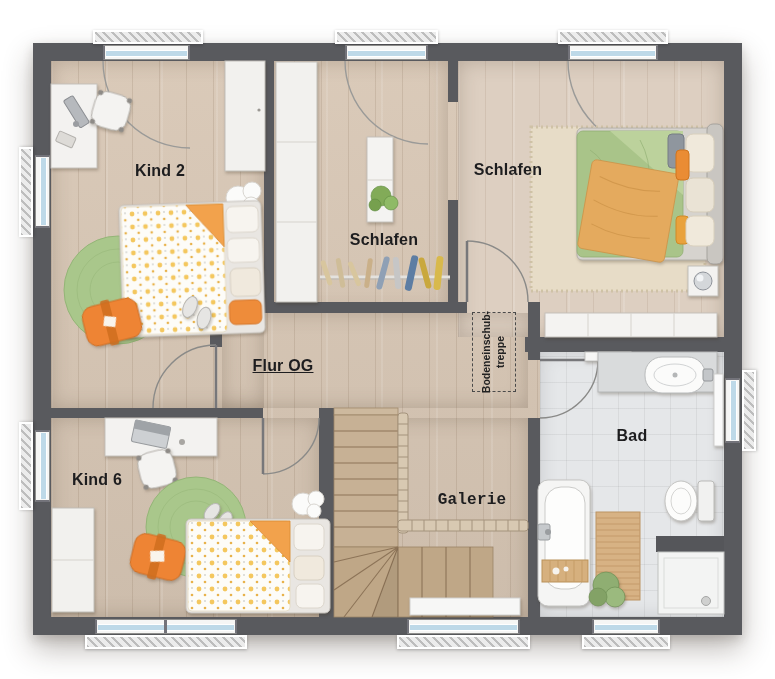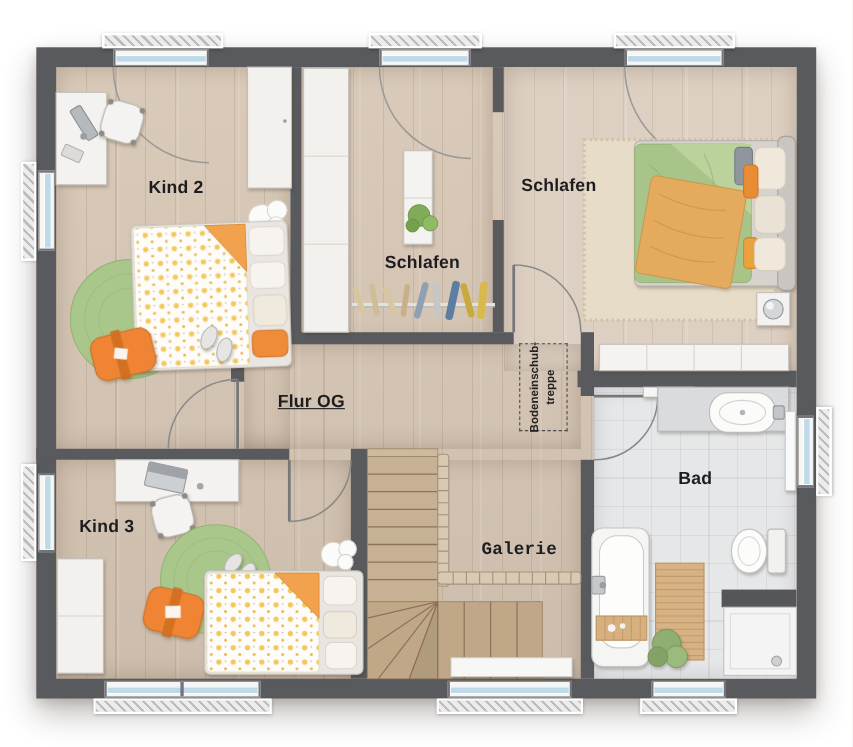--- a/index.html
+++ b/index.html
@@ -372,21 +372,21 @@
     </g>
     <g class="f">
       <rect x="714" y="374" width="9" height="72" fill="#fafafa" stroke="#cfcfce"></rect>
     </g>
   </svg>
 
   <span class="room-label" style="left:160px;top:171px;">Kind 2</span>
   <span class="room-label" style="left:384px;top:240px;">Schlafen</span>
   <span class="room-label" style="left:508px;top:170px;text-align:center;">Schlafen</span>
   <span class="room-label" style="left:283px;top:366px;text-decoration:underline;">Flur OG</span>
-  <span class="room-label" style="left:97px;top:480px;">Kind 3</span>
+  <span class="room-label" style="left:97px;top:480px;">Kind 6</span>
   <span class="room-label" style="left:472px;top:500px;font-family:Liberation Mono, monospace;">Galerie</span>
   <span class="room-label" style="left:632px;top:436px;">Bad</span>
 
   <div class="hatch-label" style="left:494px;top:352px;">
     <span style="display:block;">Bodeneinschub-</span>
     <span style="display:block;">treppe</span>
   </div>
 
 </div>
 

